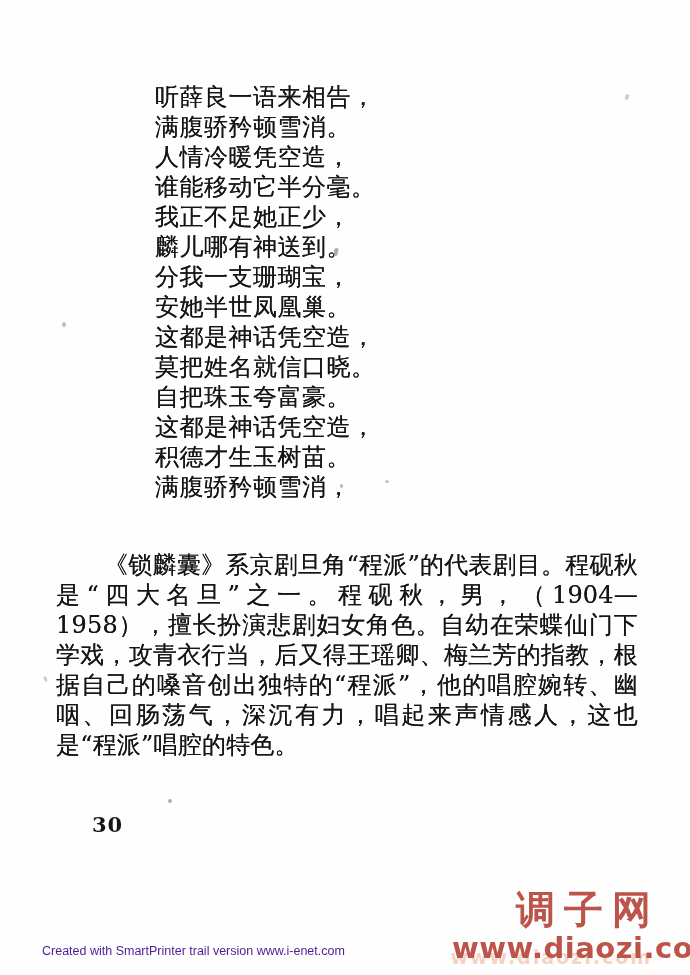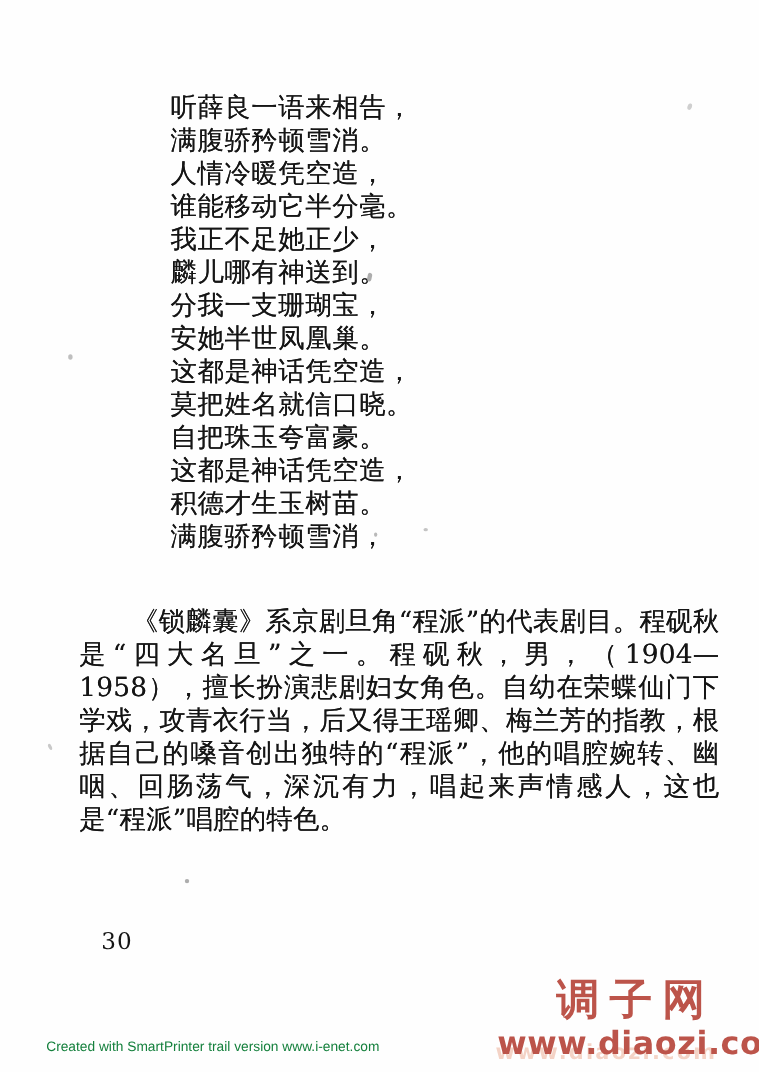--- a/index.html
+++ b/index.html
@@ -27,64 +27,64 @@
     line-height: 30px;
     height: 30px;
     white-space: nowrap;
     letter-spacing: 0.5px;
     font-weight: 500;
     text-shadow: 0 0 0.6px #333;
   }
   
   .para {
     position: absolute;
-    left: 72px;
+    left: 56px;
     top: 550px;
     width: 582px;
     font-size: 24px;
     line-height: 30px;
     text-align: justify;
     text-indent: 2em;
     letter-spacing: 0.2px;
     font-weight: 500;
     text-shadow: 0 0 0.6px #333;
   }
   
   .page-number {
     position: absolute;
     left: 92px;
-    top: 844px;
+    top: 812px;
     font-size: 21px;
-    font-weight: normal;
+    font-weight: bold;
     letter-spacing: 1px;
   }
   
   .footer-credit {
     position: absolute;
     left: 42px;
     top: 944px;
     font-family: "Liberation Sans", "DejaVu Sans", sans-serif;
     font-size: 12.5px;
-    color: #15803d;
+    color: #4c1d95;
   }
   
   .watermark {
     position: absolute;
     right: 8px;
     top: 890px;
     width: 230px;
     text-align: right;
     font-family: "DejaVu Sans", "Liberation Sans", sans-serif;
     line-height: 1;
   }
   .wm-site {
     font-size: 39px;
     font-weight: bold;
     letter-spacing: 9px;
-    margin-right: 32px;
+    margin-right: 22px;
     white-space: nowrap;
   }
   .wm-url {
     margin-top: 5px;
     font-size: 29px;
     font-weight: bold;
     letter-spacing: 0.5px;
     white-space: nowrap;
     position: relative;
     z-index: 2;

